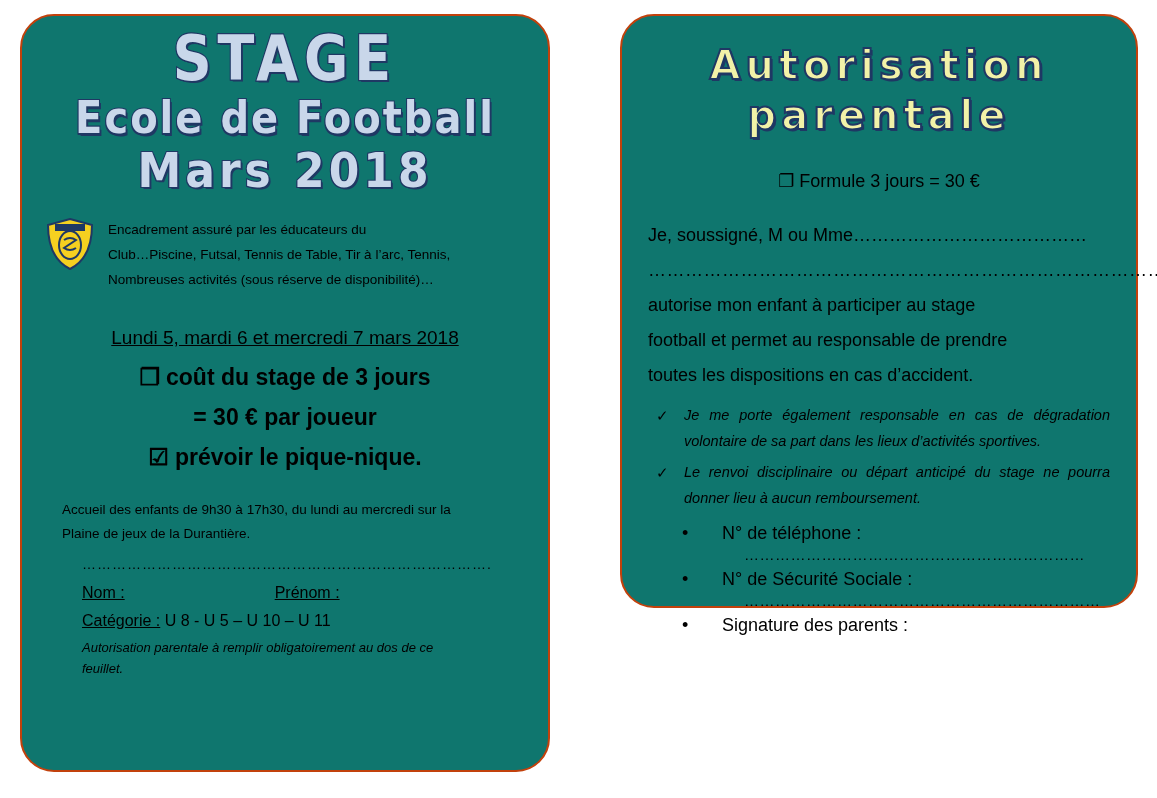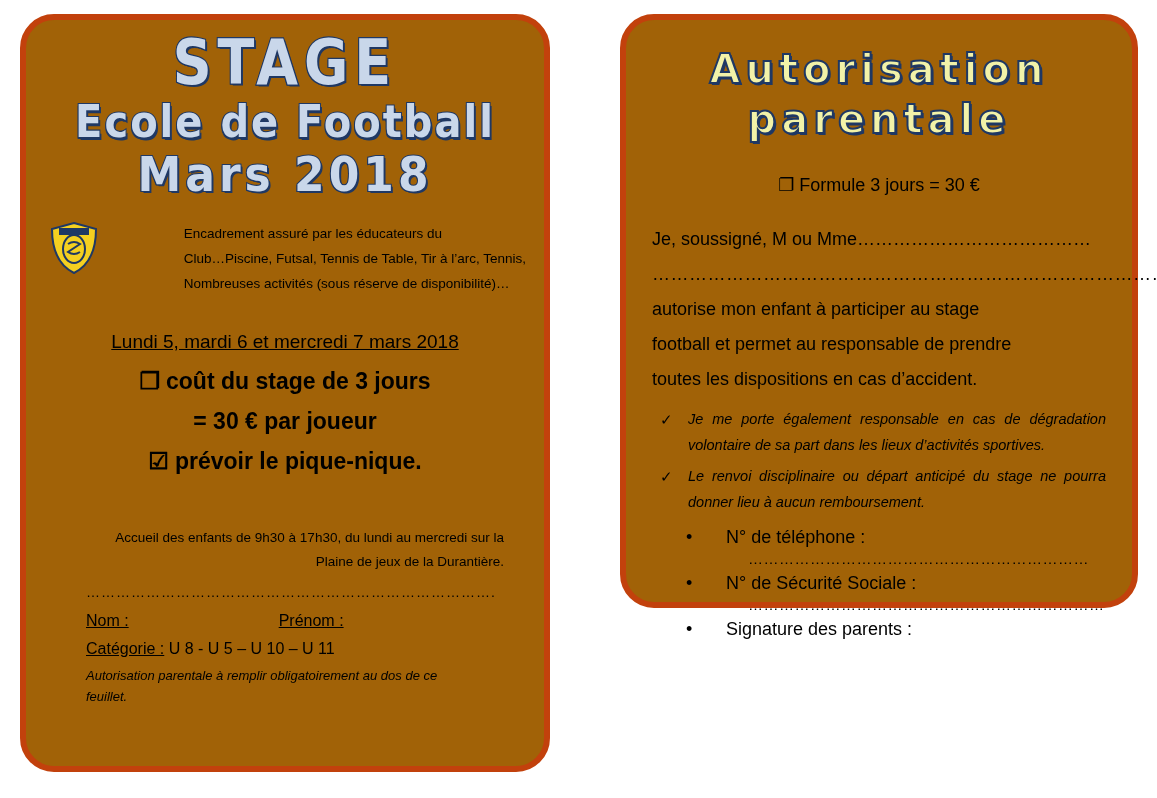--- a/index.html
+++ b/index.html
@@ -16,22 +16,22 @@
   }
   .page {
     position: absolute;
     top: 0;
     left: 0;
     width: 1157px;
     height: 798px;
   }
   .card {
     position: absolute;
-    background: #a16207;
-    border: 6px solid #c2410c;
+    background: #0f766e;
+    border: 2px solid #c2410c;
     border-radius: 34px;
     box-sizing: border-box;
   }
   #card-left {
     left: 20px;
     top: 14px;
     width: 530px;
     height: 758px;
   }
   #card-right {
@@ -89,21 +89,20 @@
     white-space: nowrap;
   }
   #title-auth-1 { margin-top: 28px; }
   #title-auth-2 { margin-top: 8px; }
 
   
   .crest-row {
     display: flex;
     align-items: flex-start;
     margin: 26px 18px 4px 24px;
-    justify-content: space-between;
   }
   .crest {
     width: 48px;
     height: 52px;
     flex: 0 0 48px;
     position: relative;
   }
   .crest svg { display: block; }
   .crest-text {
     margin-left: 14px;
@@ -121,22 +120,22 @@
   .cost-block {
     margin-top: 8px;
     text-align: center;
     font-size: 23px;
     font-weight: bold;
     line-height: 1.75;
     color: #000;
   }
   .cost-line span.box { margin-right: 6px; }
   .accueil {
-    margin: 44px 40px 0 40px;
-    text-align: right;
+    margin: 20px 40px 0 40px;
+    text-align: left;
     font-size: 13.5px;
     line-height: 1.8;
     color: #000;
   }
   .dots-line {
     margin: 10px 36px 0 60px;
     font-size: 14px;
     letter-spacing: 1px;
     color: #000;
   }

